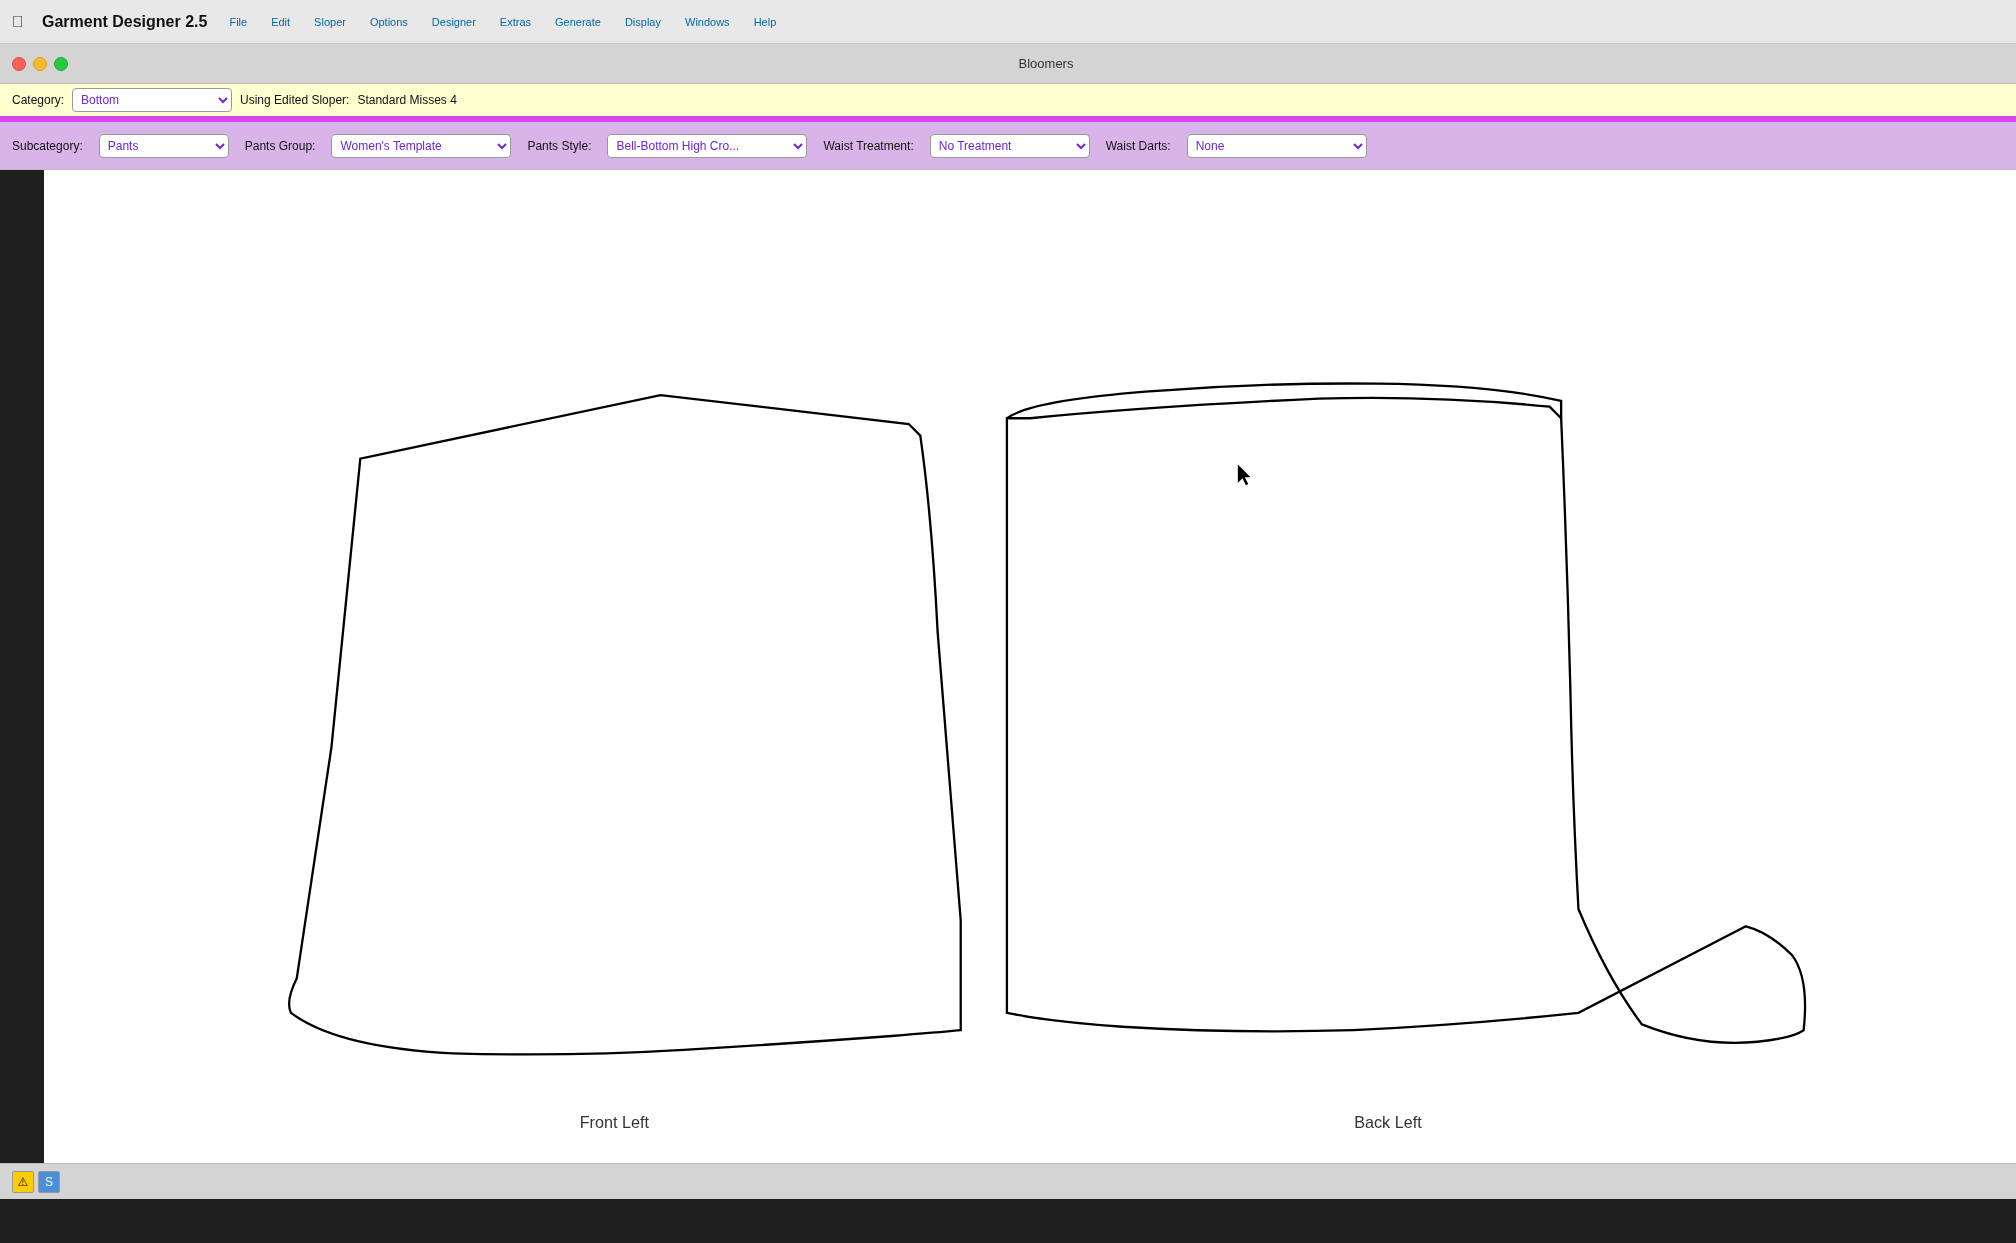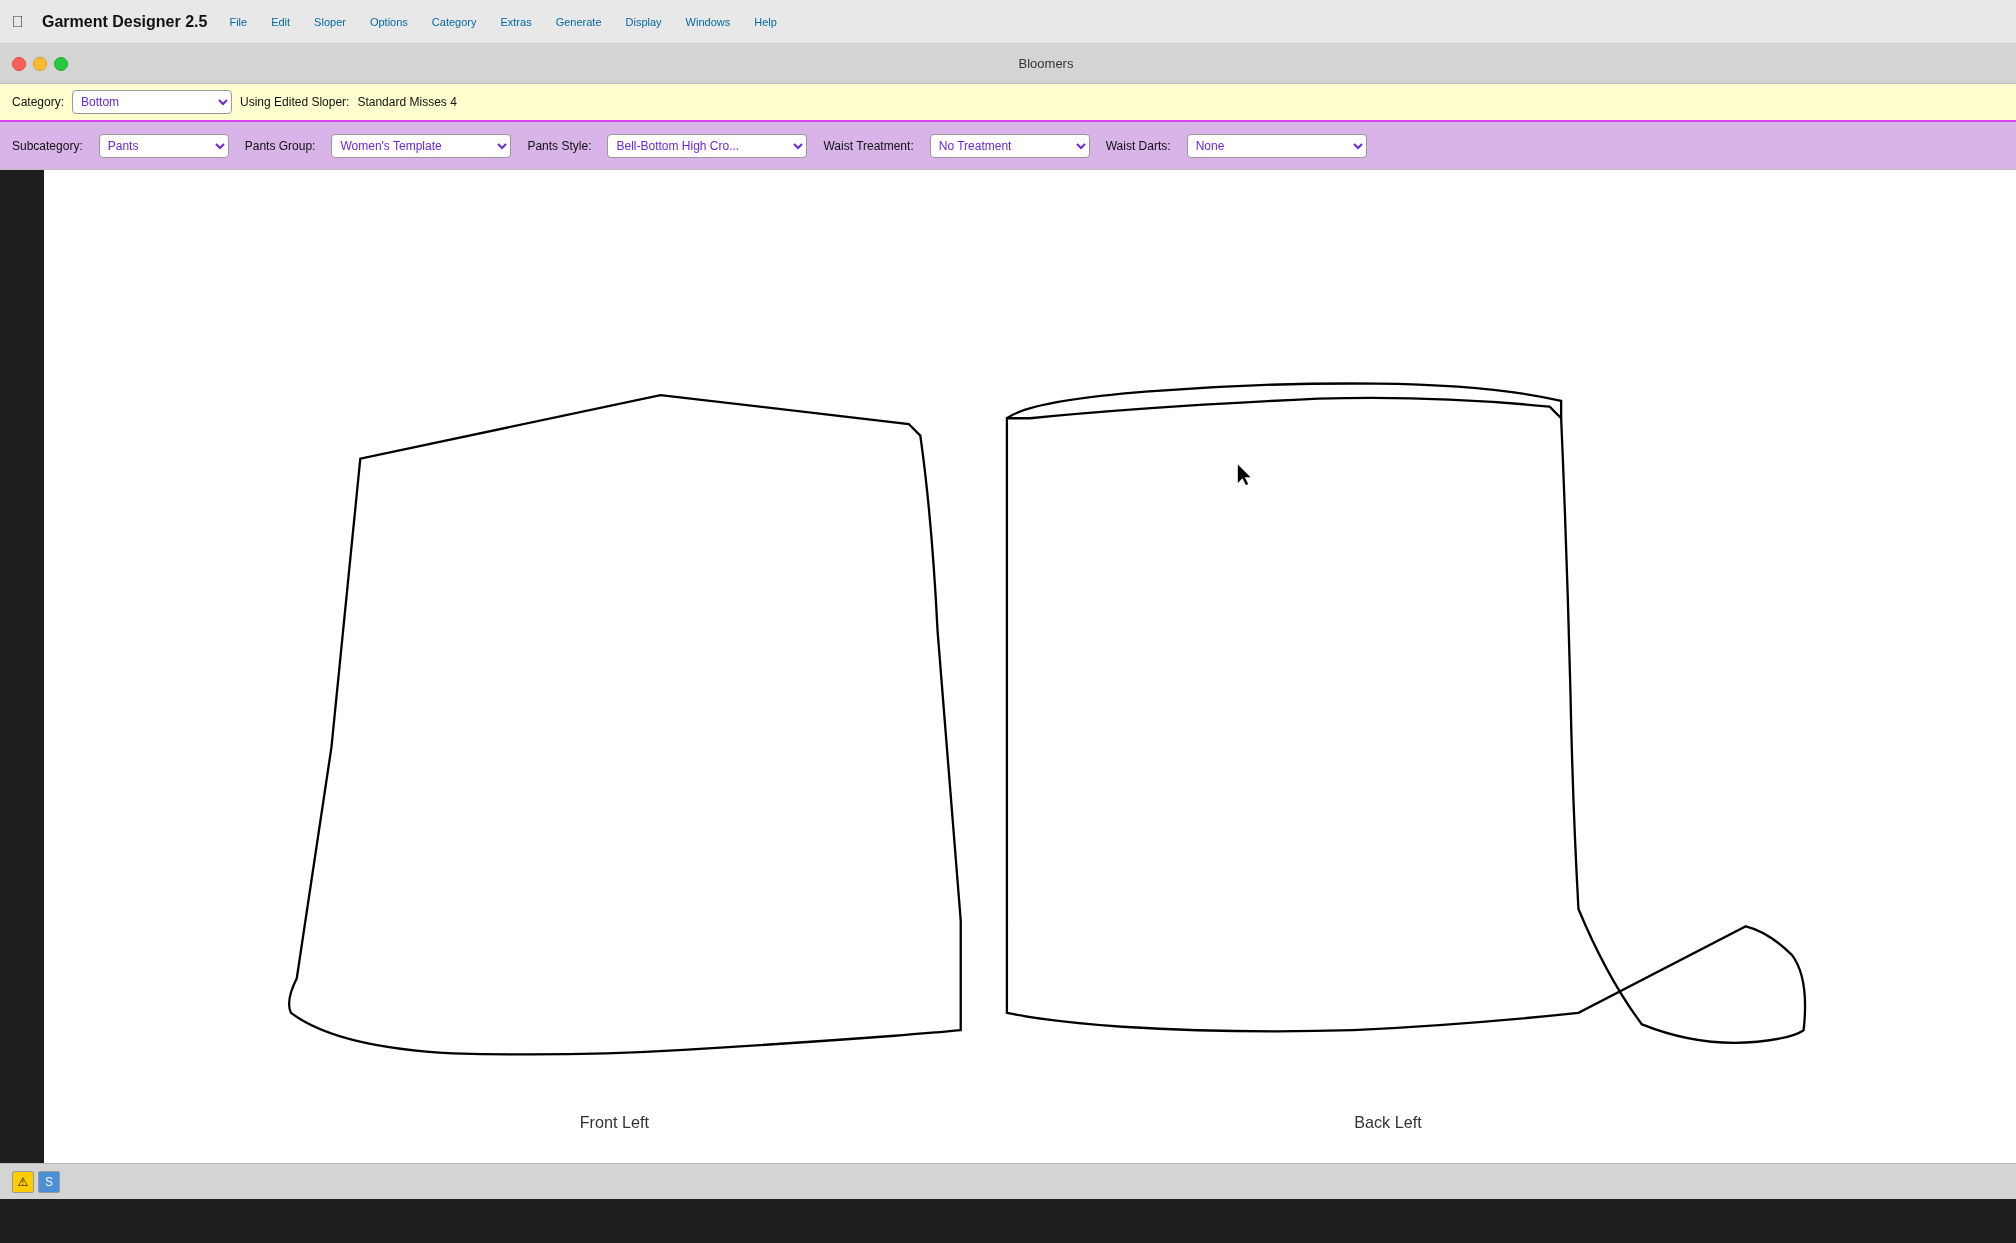--- a/index.html
+++ b/index.html
@@ -69,21 +69,21 @@
     }
 
     
     .toolbar-row1 {
       display: flex;
       align-items: center;
       background: #ffffd0;
       height: 38px;
       padding: 0 12px;
       gap: 8px;
-      border-bottom: 2px solid #d946ef;
+      border-bottom: 6px solid #d946ef;
     }
     .toolbar-row2 {
       display: flex;
       align-items: center;
       background: #d8b4e8;
       height: 48px;
       padding: 0 12px;
       gap: 16px;
       border-bottom: 1px solid #bbb;
     }
@@ -176,21 +176,21 @@
 <div class="main-container">
 
   <div class="menubar">
     <span class="apple-logo"></span>
     <span class="app-name">Garment Designer 2.5</span>
     <div class="menu-items">
       <span class="menu-item">File</span>
       <span class="menu-item">Edit</span>
       <span class="menu-item">Sloper</span>
       <span class="menu-item">Options</span>
-      <span class="menu-item">Category</span>
+      <span class="menu-item">Designer</span>
       <span class="menu-item">Extras</span>
       <span class="menu-item">Generate</span>
       <span class="menu-item">Display</span>
       <span class="menu-item">Windows</span>
       <span class="menu-item">Help</span>
     </div>
   </div>
 
   <div class="titlebar">
     <div class="window-buttons">

